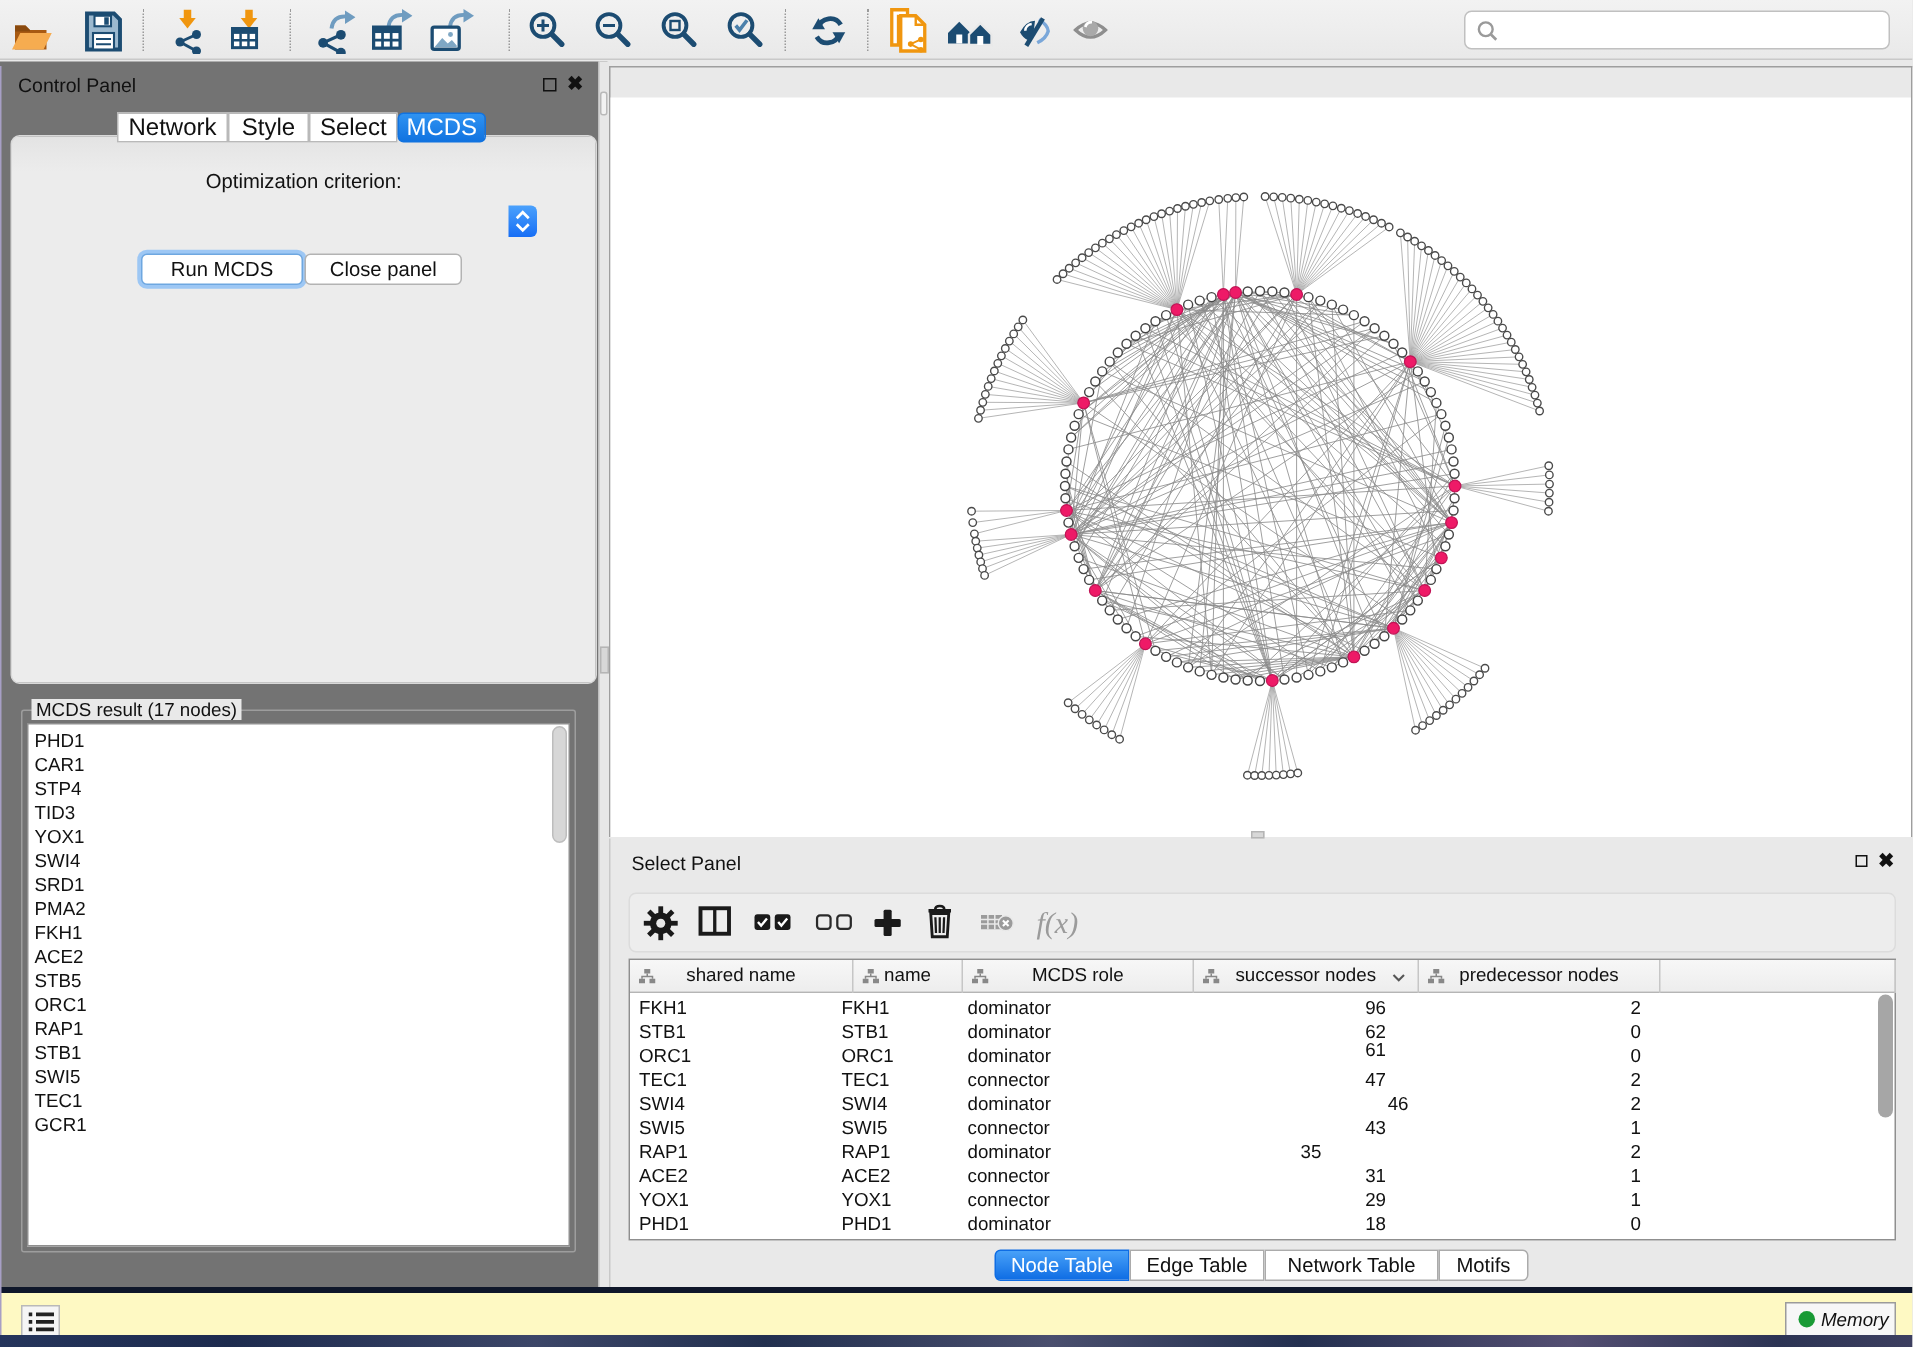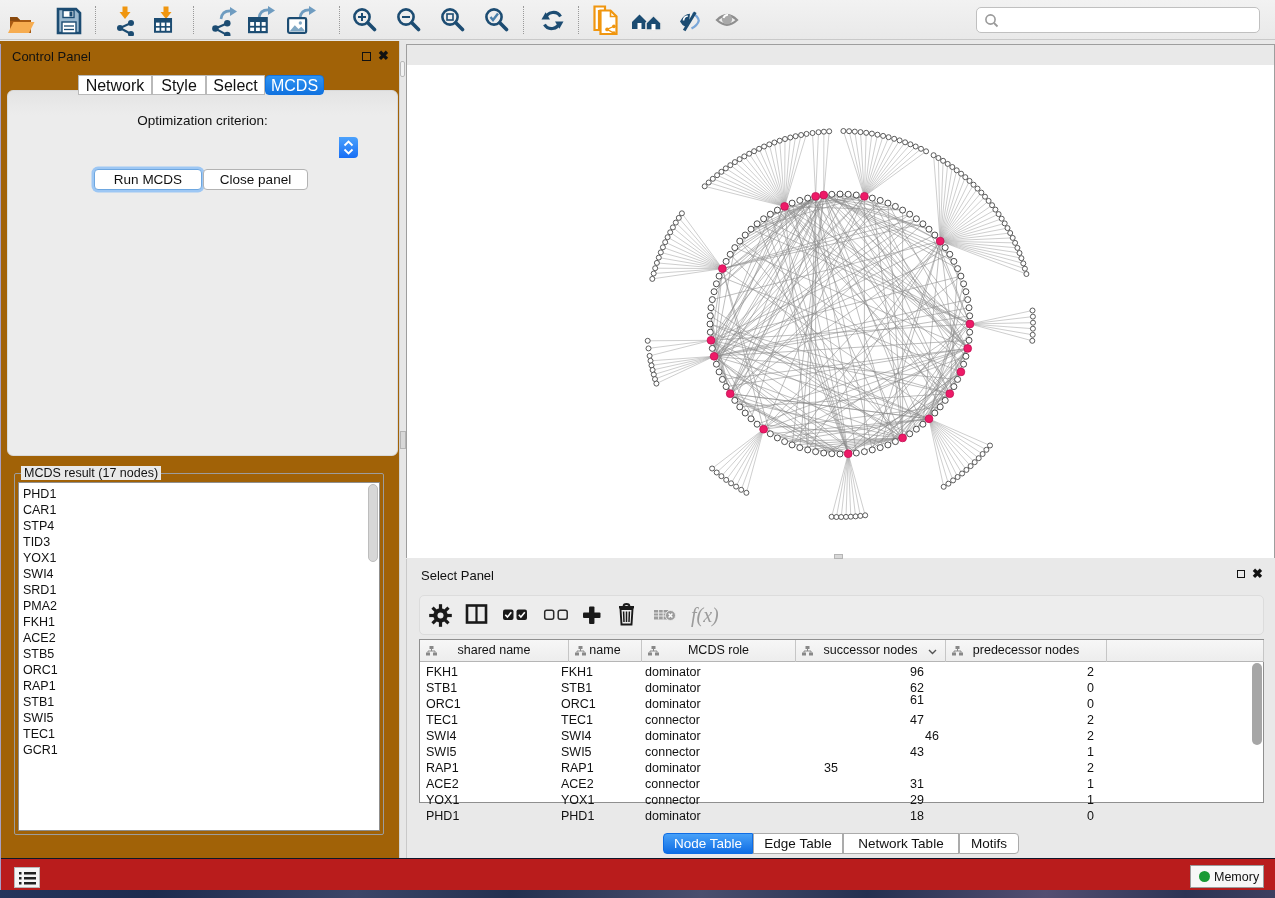--- a/index.html
+++ b/index.html
@@ -8,21 +8,21 @@
 .abs { position:absolute; }
 
 
 #toolbar { left:0; top:0; width:1275px; height:40px; background:linear-gradient(#f2f2f2,#e9e9e9); border-bottom:1px solid #c9c9c9; }
 .sep { position:absolute; top:6px; height:28px; width:0; border-left:1px dotted #9a9a9a; }
 
 
 #search { left:976px; top:7px; width:284px; height:26px; background:#fff; border:1px solid #c0c0c0; border-radius:5px; }
 
 
-#cpanel { left:0; top:41px; width:405px; height:817px; background:#a16207; }
+#cpanel { left:0; top:41px; width:405px; height:817px; background:#737373; }
 #cpanel-title { left:12px; top:8px; font-size:13px; color:#111; }
 .winbtn-sq { position:absolute; width:9px; height:9px; border:1.6px solid #111; }
 .winbtn-x { position:absolute; font-size:13px; font-weight:bold; color:#111; }
 
 
 .cptab { position:absolute; top:34px; height:20px; z-index:3; font-size:16px; color:#111; background:#fff; border:1px solid #b9b9b9; text-align:center; line-height:19px; }
 #tab-mcds { background:linear-gradient(#2f93f2,#1173e0); color:#fff; border-color:#1173e0; border-radius:4px; }
 
 #cpcontent { left:7px; top:49px; width:391px; height:366px; background:linear-gradient(#e3e3e3, #e8e8e8 12px, #ececec 24px); border:1px solid #d9d9d9; border-radius:6px; }
 #optlabel { left:0; top:72px; width:405px; text-align:center; font-size:13.5px; color:#111; }
@@ -42,34 +42,34 @@
 #netwin { left:406px; top:44px; width:869px; height:514px; border:1px solid #9e9e9e; border-bottom:none; }
 #nettitle { left:0; top:0; width:867px; height:19px; background:linear-gradient(#f5f5f5,#d9d9d9); border-bottom:1px solid #b8b8b8; }
 .light { position:absolute; top:4px; width:11px; height:11px; border-radius:50%; }
 #nettitle-text { left:69px; width:867px; text-align:center; top:3px; font-size:13px; color:#222; }
 #netcanvas { left:0; top:20px; width:867px; height:493px; background:#fff; }
 
 
 #tpanel { left:406px; top:559px; width:869px; height:299px; background:#e9e9e9; border-left:1px solid #c9c9c9; }
 #tpanel-title { left:14px; top:9px; font-size:13px; color:#111; }
 #ttoolbar { left:12px; top:36px; width:845px; height:40px; background:#ededed; border:1px solid #dcdcdc; border-radius:5px; }
-#ttable { left:12px; top:80px; width:845px; height:164px; background:#fff; border:1px solid #8f8f8f; }
+#ttable { left:12px; top:80px; width:845px; height:188px; background:#fff; border:1px solid #8f8f8f; }
 #thead { left:0; top:0; width:843px; height:22px; background:linear-gradient(#f7f7f7,#ededed); border-bottom:1px solid #b5b5b5; font-size:12.5px; color:#111; }
 .hcell { position:absolute; top:0; height:22px; border-right:1px solid #c6c6c6; }
 .hlabel { position:absolute; top:3px; width:100%; text-align:center; }
 .trow { position:absolute; font-size:12.5px; color:#111; height:16px; line-height:16px; }
 #tbody-sb { left:845px; top:104px; width:10px; height:82px; background:#a6a6a6; border-radius:5px; }
 
 
 .btab { position:absolute; top:274px; height:21px; background:#fff; border:1px solid #ababab; font-size:13.5px; color:#111; text-align:center; line-height:20px; }
 #btab-node { background:linear-gradient(#48a1f8,#0f6de4); color:#fff; border-color:#0f6de4; border-radius:4px 0 0 4px; }
 #btab-motifs { border-radius:0 4px 4px 0; }
 
 
-#statusbar { left:0; top:858px; width:1275px; height:32px; background:#b91c1c; border-top:1px solid #0f172a; }
+#statusbar { left:0; top:858px; width:1275px; height:32px; background:#fef9c3; border-top:4px solid #0f172a;font-style:italic; }
 #listbtn { left:14px; top:8px; width:26px; height:21px; background:#f5f5f5; border:1px solid #b9b9b9; }
 #membtn { left:1190px; top:6px; width:74px; height:23px; background:#f7f7f7; border:1px solid #9b9b9b; font-size:12.5px; color:#111; }
 #wallpaper { left:0; top:890px; width:1275px; height:8px; background:linear-gradient(90deg,#25355c,#1d2b4e 12%,#3c4668 28%,#22304f 40%,#4a4f6e 55%,#243050 68%,#544f72 82%,#2c3454 93%,#3d3f60); }
 #leftedge { left:0; top:44px; width:1px; height:846px; background:#a79fc5; }
 </style>
 </head>
 <body>
 <div id="toolbar" class="abs"></div>
 <div id="search" class="abs"></div>
 
@@ -851,21 +851,21 @@
       <div class="trow" style="left:419px;top:88px;width:100px;text-align:right;">46</div>
       <div class="trow" style="left:574px;top:88px;width:100px;text-align:right;">2</div>
       <div class="trow" style="left:6px;top:104px;">SWI5</div>
       <div class="trow" style="left:141px;top:104px;">SWI5</div>
       <div class="trow" style="left:225px;top:104px;">connector</div>
       <div class="trow" style="left:404px;top:104px;width:100px;text-align:right;">43</div>
       <div class="trow" style="left:574px;top:104px;width:100px;text-align:right;">1</div>
       <div class="trow" style="left:6px;top:120px;">RAP1</div>
       <div class="trow" style="left:141px;top:120px;">RAP1</div>
       <div class="trow" style="left:225px;top:120px;">dominator</div>
-      <div class="trow" style="left:404px;top:120px;width:100px;text-align:left;">35</div>
+      <div class="trow" style="left:404px;top:120px;width:100px;text-align:center;">35</div>
       <div class="trow" style="left:574px;top:120px;width:100px;text-align:right;">2</div>
       <div class="trow" style="left:6px;top:136px;">ACE2</div>
       <div class="trow" style="left:141px;top:136px;">ACE2</div>
       <div class="trow" style="left:225px;top:136px;">connector</div>
       <div class="trow" style="left:404px;top:136px;width:100px;text-align:right;">31</div>
       <div class="trow" style="left:574px;top:136px;width:100px;text-align:right;">1</div>
       <div class="trow" style="left:6px;top:152px;">YOX1</div>
       <div class="trow" style="left:141px;top:152px;">YOX1</div>
       <div class="trow" style="left:225px;top:152px;">connector</div>
       <div class="trow" style="left:404px;top:152px;width:100px;text-align:right;">29</div>

